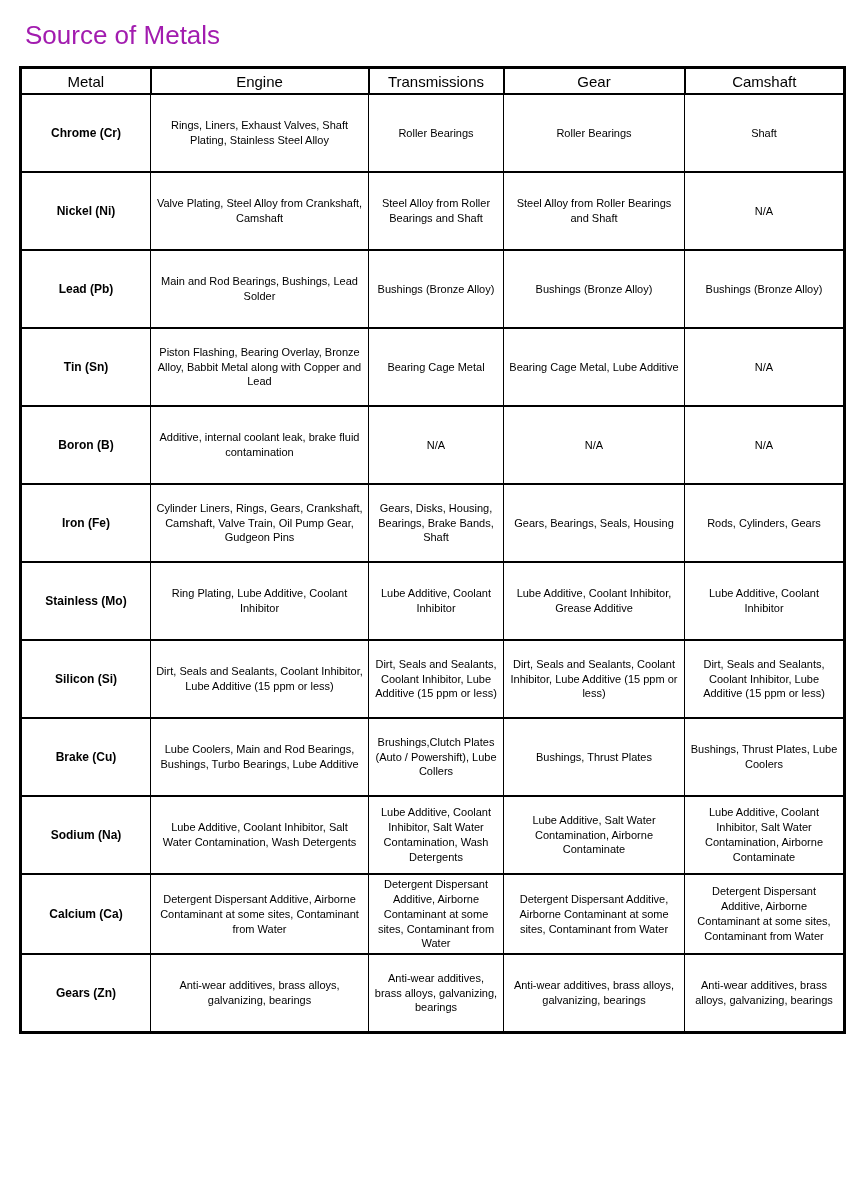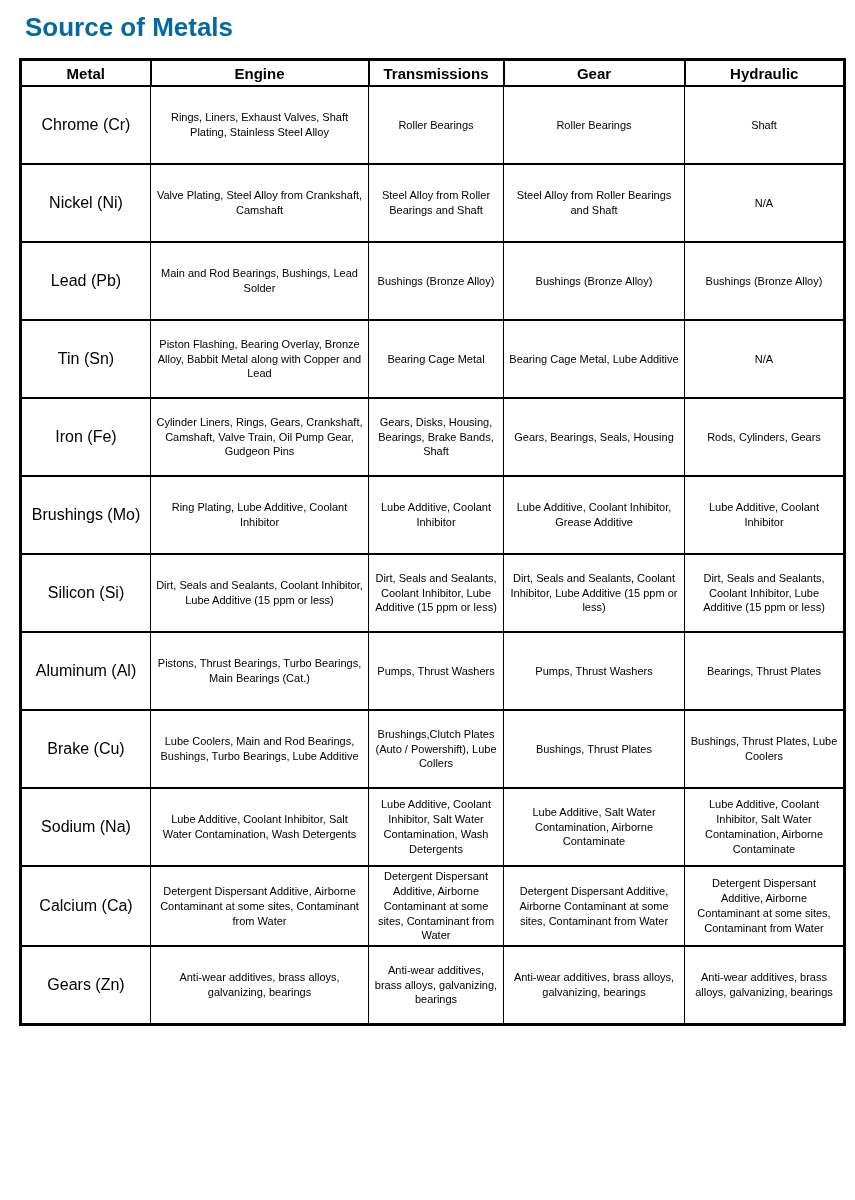--- a/index.html
+++ b/index.html
@@ -12,38 +12,38 @@
   }
   .page {
     width: 855px;
     height: 1200px;
     background: #ffffff;
     box-sizing: border-box;
     overflow: hidden;
   }
   h1.doc-title {
     margin: 0;
-    padding: 12px 0 0 25px;
+    padding: 20px 0 0 25px;
     font-size: 26px;
-    font-weight: bold;
+    font-weight: normal;
     letter-spacing: 0px;
-    color: #0369a1;
+    color: #a21caf;
   }
   table.metals {
     border-collapse: collapse;
     table-layout: fixed;
     margin: 15px 0 0 19px;
     width: 824px;
     border: 3px solid #000000;
     background: #ffffff;
   }
   table.metals th {
     border: 2px solid #000000;
     font-size: 15px;
-    font-weight: bold;
+    font-weight: normal;
     text-align: center;
     vertical-align: middle;
     height: 22px;
     padding: 1px 8px;
     margin-left: 28px;
   }
   table.metals td {
     border-top: 2px solid #000000;
     border-bottom: 2px solid #000000;
     border-left: 1.5px solid #000000;
@@ -52,22 +52,22 @@
     line-height: 1.35;
     text-align: center;
     vertical-align: middle;
     padding: 2px 5px;
     overflow: hidden;
   }
   table.metals tr.data-row {
     height: 78px;
   }
   table.metals td.metal {
-    font-weight: normal;
-    font-size: 16px;
+    font-weight: bold;
+    font-size: 12px;
   }
   col.c-metal  { width: 130px; }
   col.c-eng    { width: 218px; }
   col.c-trans  { width: 135px; }
   col.c-gear   { width: 181px; }
   col.c-hyd    { width: 160px; }
 </style>
 </head>
 <body>
 
@@ -82,21 +82,21 @@
         <col class="c-trans">
         <col class="c-gear">
         <col class="c-hyd">
     </colgroup>
     <thead>
       <tr class="header-row">
         <th>Metal</th>
         <th>Engine</th>
         <th>Transmissions</th>
         <th>Gear</th>
-        <th>Hydraulic</th>
+        <th>Camshaft</th>
       </tr>
     </thead>
     <tbody>
       <tr class="data-row">
         <td class="metal">Chrome (Cr)</td>
         <td>Rings, Liners, Exhaust Valves, Shaft Plating, Stainless Steel Alloy</td>
         <td>Roller Bearings</td>
         <td>Roller Bearings</td>
         <td>Shaft</td>
       </tr>
@@ -115,46 +115,46 @@
         <td>Bushings (Bronze Alloy)</td>
       </tr>
       <tr class="data-row">
         <td class="metal">Tin (Sn)</td>
         <td>Piston Flashing, Bearing Overlay, Bronze Alloy, Babbit Metal along with Copper and Lead</td>
         <td>Bearing Cage Metal</td>
         <td>Bearing Cage Metal, Lube Additive</td>
         <td>N/A</td>
       </tr>
       <tr class="data-row">
+        <td class="metal">Boron (B)</td>
+        <td>Additive, internal coolant leak, brake fluid contamination</td>
+        <td>N/A</td>
+        <td>N/A</td>
+        <td>N/A</td>
+      </tr>
+      <tr class="data-row">
         <td class="metal">Iron (Fe)</td>
         <td>Cylinder Liners, Rings, Gears, Crankshaft, Camshaft, Valve Train, Oil Pump Gear, Gudgeon Pins</td>
         <td>Gears, Disks, Housing, Bearings, Brake Bands, Shaft</td>
         <td>Gears, Bearings, Seals, Housing</td>
         <td>Rods, Cylinders, Gears</td>
       </tr>
       <tr class="data-row">
-        <td class="metal">Brushings (Mo)</td>
+        <td class="metal">Stainless (Mo)</td>
         <td>Ring Plating, Lube Additive, Coolant Inhibitor</td>
         <td>Lube Additive, Coolant Inhibitor</td>
         <td>Lube Additive, Coolant Inhibitor, Grease Additive</td>
         <td>Lube Additive, Coolant Inhibitor</td>
       </tr>
       <tr class="data-row">
         <td class="metal">Silicon (Si)</td>
         <td>Dirt, Seals and Sealants, Coolant Inhibitor, Lube Additive (15 ppm or less)</td>
         <td>Dirt, Seals and Sealants, Coolant Inhibitor, Lube Additive (15 ppm or less)</td>
         <td>Dirt, Seals and Sealants, Coolant Inhibitor, Lube Additive (15 ppm or less)</td>
         <td>Dirt, Seals and Sealants, Coolant Inhibitor, Lube Additive (15 ppm or less)</td>
-      </tr>
-      <tr class="data-row">
-        <td class="metal">Aluminum (Al)</td>
-        <td>Pistons, Thrust Bearings, Turbo Bearings, Main Bearings (Cat.)</td>
-        <td>Pumps, Thrust Washers</td>
-        <td>Pumps, Thrust Washers</td>
-        <td>Bearings, Thrust Plates</td>
       </tr>
       <tr class="data-row">
         <td class="metal">Brake (Cu)</td>
         <td>Lube Coolers, Main and Rod Bearings, Bushings, Turbo Bearings, Lube Additive</td>
         <td>Brushings,Clutch Plates (Auto / Powershift), Lube Collers</td>
         <td>Bushings, Thrust Plates</td>
         <td>Bushings, Thrust Plates, Lube Coolers</td>
       </tr>
       <tr class="data-row">
         <td class="metal">Sodium (Na)</td>

